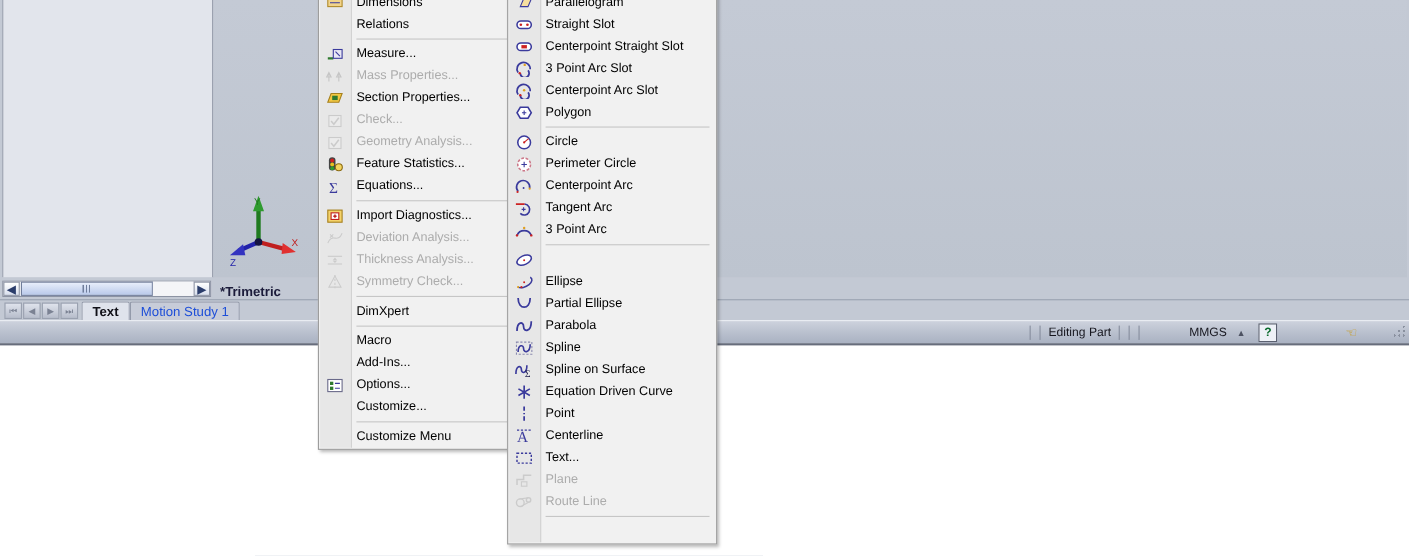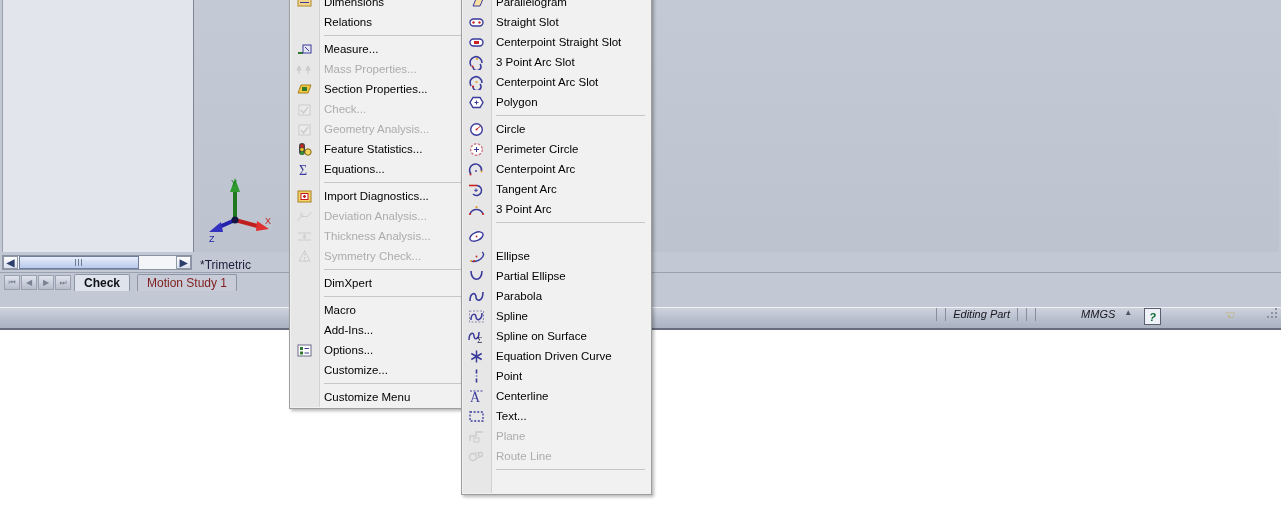--- a/index.html
+++ b/index.html
@@ -28,21 +28,21 @@
   }
   .viewport-inner {
     position:absolute; left:0; top:0; right:0; bottom:0;
     background: linear-gradient(180deg,#c4cad5 0%, #bdc4cf 100%);
   }
 
   
   .triad { position: absolute; left: 205px; top: 172px; width: 70px; height: 70px; }
   .triad-label {
     position: absolute; left: 200px; top: 258px;
-    font-size: 12px; font-weight: normal; color: #1b1b3a;
+    font-size: 12px; font-weight: bold; color: #1b1b3a;
     font-family: "Liberation Sans", sans-serif;
   }
 
   
   .hscroll {
     position: absolute; left: 2px; top: 255px; width: 190px; height: 15px;
     background: #f2f3f7; border: 1px solid #8c93a3; box-sizing: border-box;
     display: flex; align-items: center;
   }
   .hscroll-btn {
@@ -74,30 +74,30 @@
   .tab {
     position: absolute; top: 1px; height: 17px; line-height: 17px;
     padding: 0 9px; font-size: 12px; color: #15151f;
     border: 1px solid #8e95a5; border-bottom: none;
     border-radius: 2px 2px 0 0; box-sizing: border-box;
   }
   .tab.active {
     left: 74px; background: #dfe3ec; font-weight: bold; color: #101018;
   }
   .tab.inactive {
-    left: 137px; background: #c7ccd8; color: #7f1d1d;
+    left: 118px; background: #c7ccd8; color: #1d4ed8;
   }
 
   
   .statusbar {
-    position: absolute; left: 0; top: 307px; width: 1281px; height: 20px;
+    position: absolute; left: 0; top: 291px; width: 1281px; height: 20px;
     background: linear-gradient(180deg,#cdd2dd 0%,#b8bfcd 55%,#aab2c2 100%);
     border-top: 1px solid #eef0f5;
     border-bottom: 2px solid #676d7c;
-    display: flex; align-items: flex-start; font-size: 11px; color: #16161e; font-style: italic;
+    display: flex; align-items: center; font-size: 11px; color: #16161e;
   }
   .sb-spacer { flex: 1; }
   .sb-sep { width: 1px; height: 13px; background: #868d9d; margin: 0 4px; }
   .sb-item { padding: 0 3px; white-space: nowrap; }
   .sb-caret { font-size: 8px; color: #4d5262; padding: 0 6px; }
   .sb-help {
     width: 15px; height: 15px; border: 1px solid #5a6070; background: #eef1f7;
     display:flex; align-items:center; justify-content:center;
     font-weight: bold; font-size: 11px; color: #0a6b2e; margin: 0 6px;
   }
@@ -196,21 +196,21 @@
       <div class="hscroll-btn">▶</div>
     </div>
 
     <div class="tabstrip">
       <div class="tab-navs">
         <div class="tab-nav-btn">⏮</div>
         <div class="tab-nav-btn">◀</div>
         <div class="tab-nav-btn">▶</div>
         <div class="tab-nav-btn">⏭</div>
       </div>
-      <div class="tab active">Check</div>
+      <div class="tab active">Text</div>
       <div class="tab inactive">Motion Study 1</div>
     </div>
 
     <div class="statusbar">
       <div class="sb-spacer"></div>
       <div class="sb-sep"></div>
       <div class="sb-sep"></div>
       <div class="sb-item">Editing Part</div>
       <div class="sb-sep"></div>
       <div class="sb-sep"></div>

